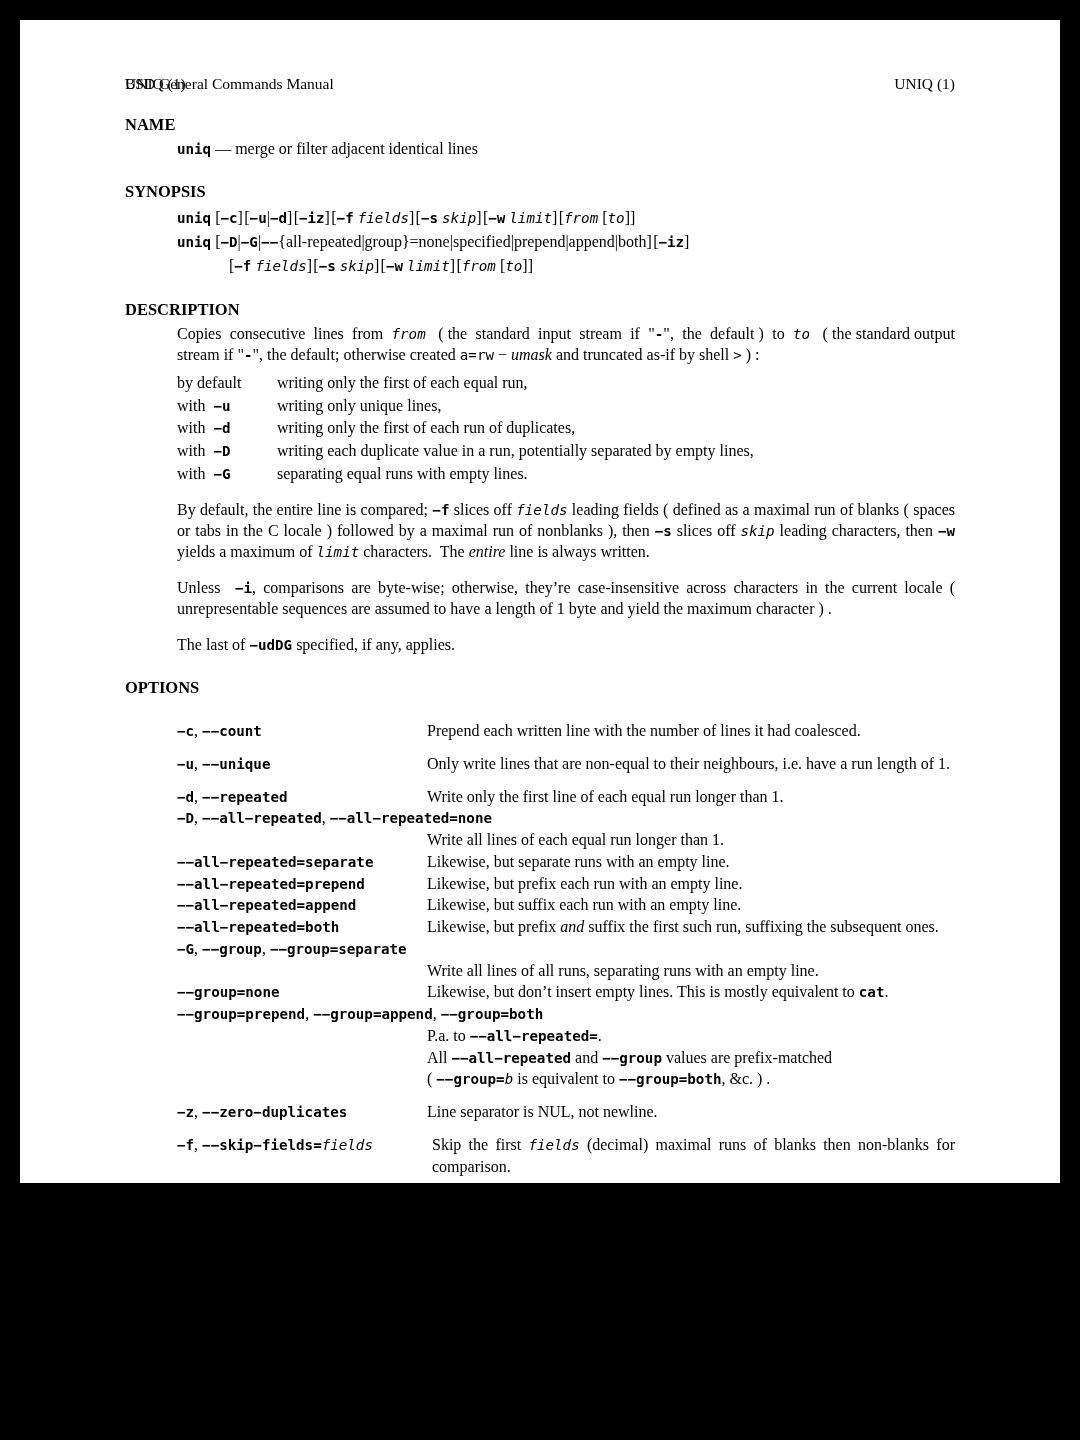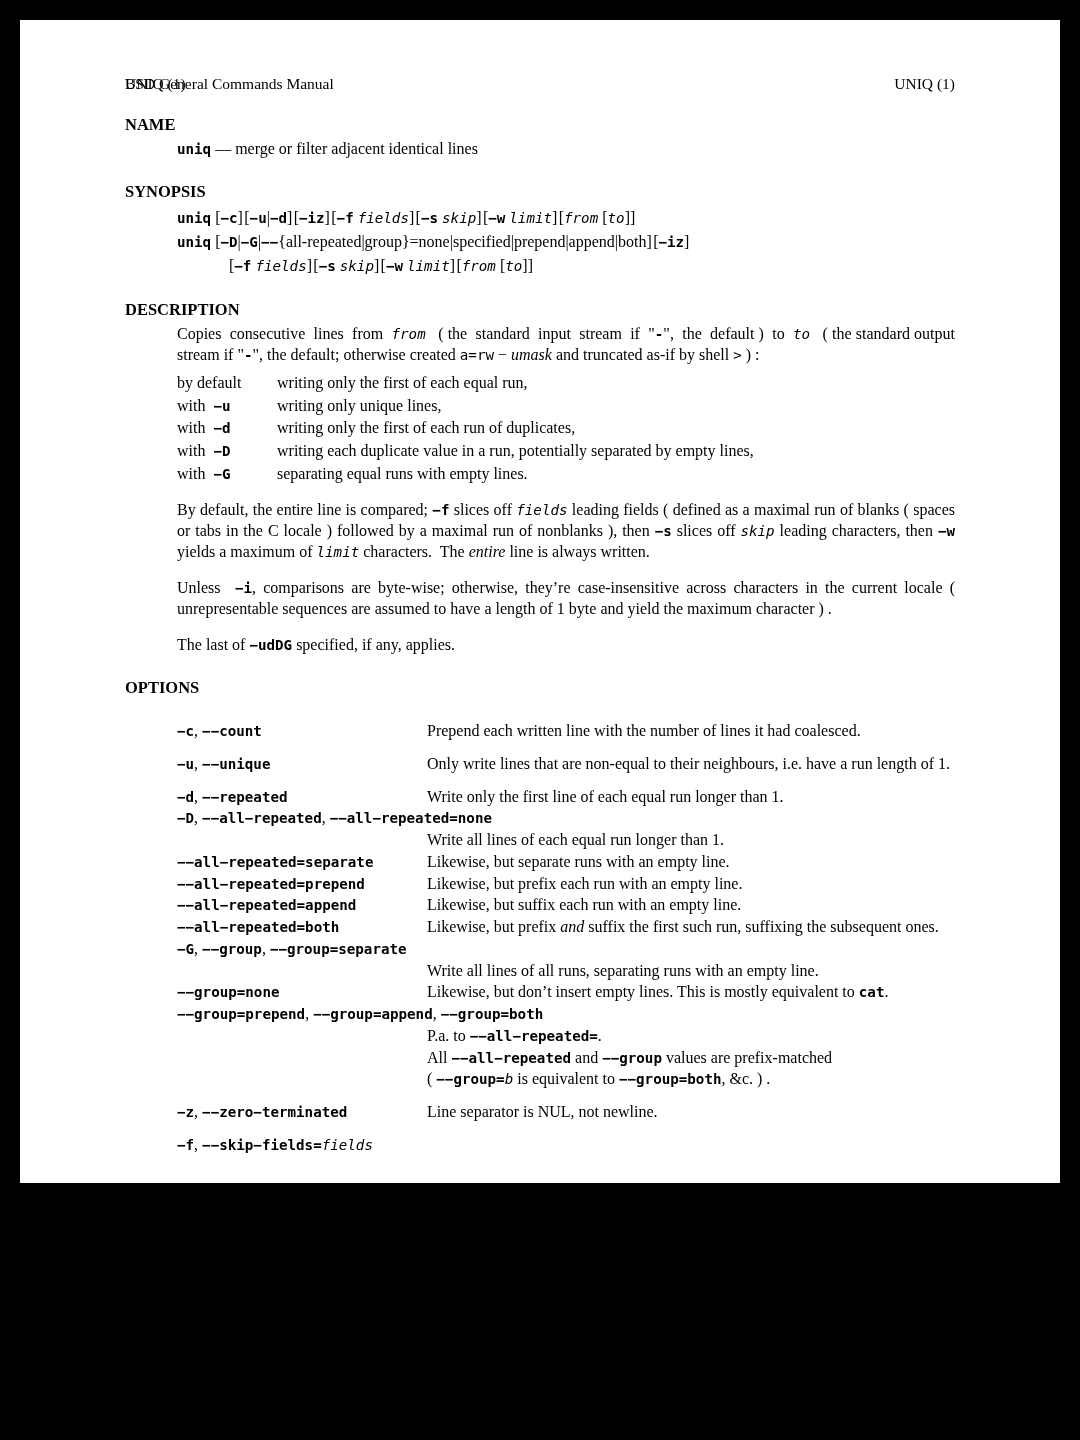--- a/index.html
+++ b/index.html
@@ -207,26 +207,27 @@
         <div class="optfull"><span class="monob">−G</span>, <span class="monob">−−group</span>, <span class="monob">−−group=separate</span></div>
         <div class="optdesc-indent">Write all lines of all runs, separating runs with an empty line.</div>
         <div class="optrow">
           <div class="tag"><span class="monob">−−group=none</span></div>
           <div class="desc">Likewise, but don’t insert empty lines.  This is mostly equivalent to <span class="monob">cat</span>.</div>
         </div>
         <div class="optfull"><span class="monob">−−group=prepend</span>, <span class="monob">−−group=append</span>, <span class="monob">−−group=both</span></div>
         <div class="optdesc-indent">P.a. to <span class="monob">−−all−repeated=</span>.<br>All <span class="monob">−−all−repeated</span> and <span class="monob">−−group</span> values are prefix-matched<br>( <span class="monob">−−group=</span><span class="monoi">b</span> is equivalent to <span class="monob">−−group=both</span>, &amp;c. ) .</div>
         <div class="sp"></div>
         <div class="optrow">
-          <div class="tag"><span class="monob">−z</span>, <span class="monob">−−zero−terminated</span></div>
+          <div class="tag"><span class="monob">−z</span>, <span class="monob">−−zero−duplicates</span></div>
           <div class="desc">Line separator is NUL, not newline.</div>
         </div>
         <div class="sp"></div>
         <div class="optrow">
           <div class="tag" style="flex: 0 0 255px; width: 255px;"><span class="monob">−f</span>, <span class="monob">−−skip−fields=</span><span class="monoi">fields</span></div>
+          <div class="desc">Skip the first <span class="monoi">fields</span> (decimal) maximal runs of blanks then non-blanks for comparison.</div>
         </div>
       </div>
 
   </div>
 
   <div class="runfoot">
     <span>BSD</span>
     <span class="mid">Epoch</span>
     <span>1</span>
   </div>

